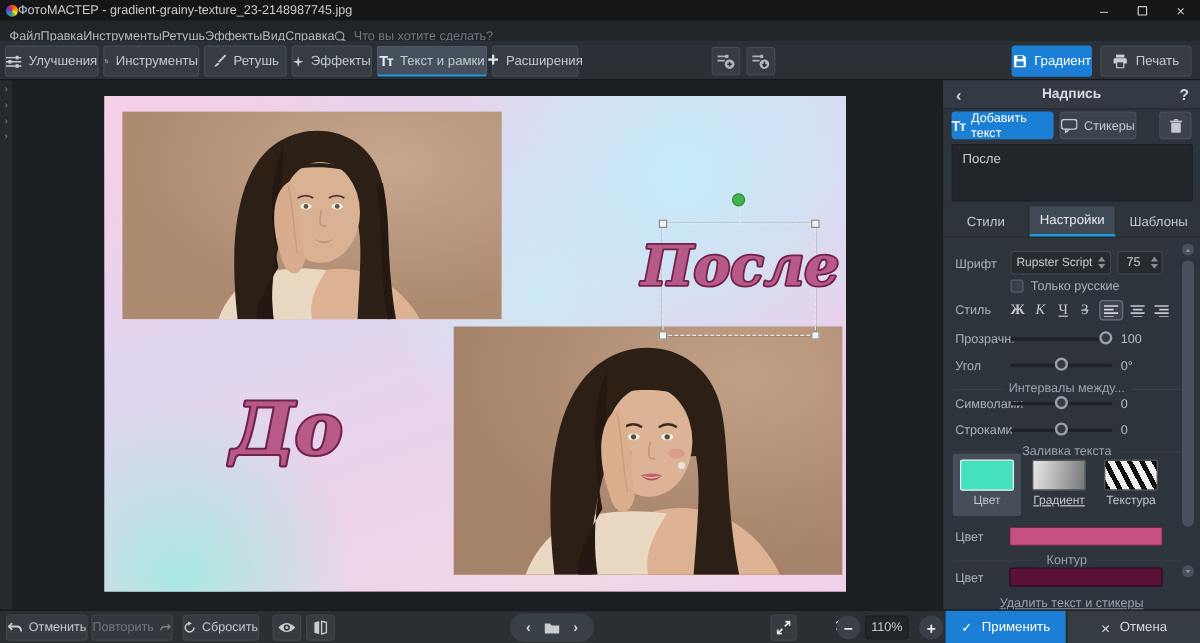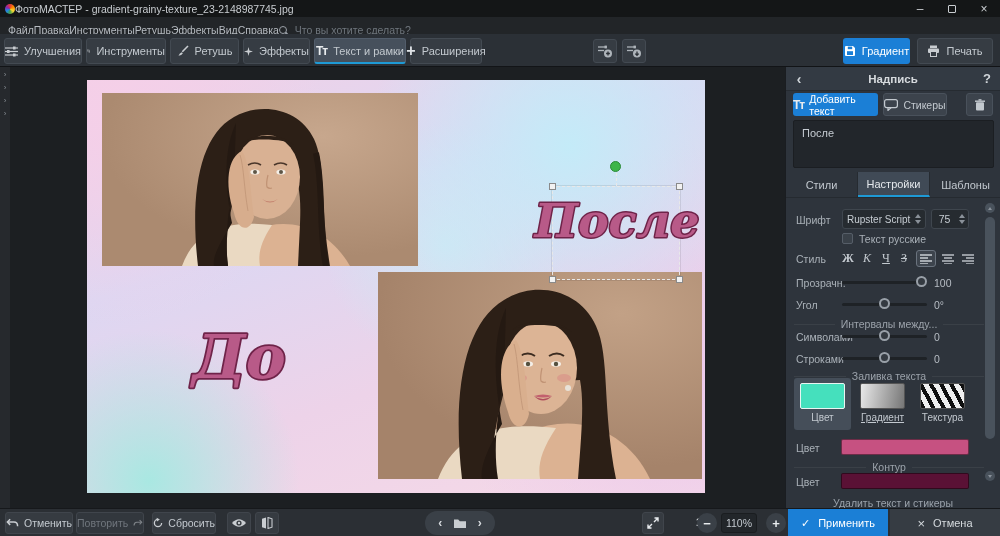--- a/index.html
+++ b/index.html
@@ -358,21 +358,21 @@
       </div>
       <div class="sizebox" style="top:142px;">
         <span class="val">75</span>
         <span class="updown" style="margin-right:3px;">
             <span class="tri-up"></span>
             <span class="tri-down"></span>
           </span>
       </div>
 
       <span class="checkbox" style="top:166px;"></span>
-      <span class="row-label" style="left:73px;top:166px;">Текст русские</span>
+      <span class="row-label" style="left:73px;top:166px;">Только русские</span>
 
       <span class="row-label" style="top:186px;">Стиль</span>
       <span class="style-letter" style="left:54px;top:183px;font-weight:bold;">Ж</span>
       <span class="style-letter" style="left:73px;top:183px;font-style:italic;">К</span>
       <span class="style-letter" style="left:92px;top:183px;text-decoration:underline;">Ч</span>
       <span class="style-letter" style="left:110px;top:183px;text-decoration:line-through;">З</span>
       <span class="align-btn selected" style="left:130px;top:183px;">
         <svg width="12" height="10" viewBox="0 0 12 10">
             <g stroke="#d3d8dd" stroke-width="1.4">
               <line x1="0" y1="1" x2="12" y2="1"></line>

